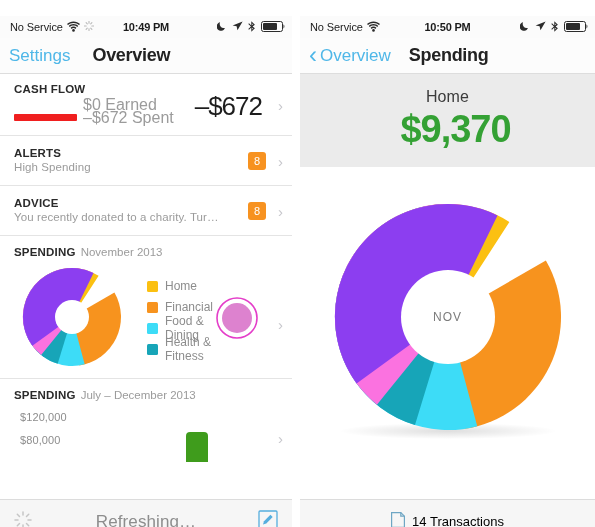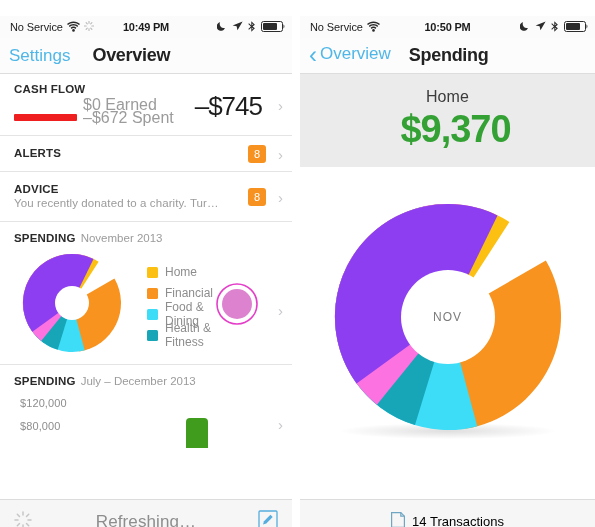--- a/index.html
+++ b/index.html
@@ -28,21 +28,21 @@
   .sb-right { margin-left:auto; display:flex; align-items:center; gap:5px; position:relative; z-index:2; }
   .ic { display:block; }
 
   
   .navbar {
     position: relative; height: 36px; background:#fcfcfc;
     border-bottom: 1px solid #dddddd;
     display:flex; align-items:center;
   }
   .nav-left {
-    display:flex; align-items:flex-start; gap:2px;
+    display:flex; align-items:center; gap:2px;
     font-size:17px; color:#4fb7e8; padding-left:9px; cursor:pointer;
   }
   .nav-left .chev { margin-right:1px; }
   .nav-title {
     font-size:18px; font-weight:bold; color:#222; letter-spacing:-0.3px;
     margin-left:22px;
   }
   .nav-title.r { margin-left:18px; }
 
   
@@ -220,27 +220,28 @@
               <div class="cf-line" style="justify-content:flex-start;">
                 <span class="cf-bar earned"></span>
                 <span class="cf-lbl" style="margin-left:63px;">$0 Earned</span>
               </div>
               <div class="cf-line">
                 <span class="cf-bar spent"></span>
                 <span class="cf-lbl">–$672 Spent</span>
               </div>
             </div>
           </div>
-          <div class="cf-amt">–$745</div>
+          <div class="cf-amt">–$672</div>
         </div>
         <span class="chevron-r">›</span>
       </div>
 
       <div class="row" style="padding-top:11px;padding-bottom:12px;">
         <div class="row-k">ALERTS</div>
+        <div class="row-sub">High Spending</div>
         <span class="badge">8</span>
         <span class="chevron-r">›</span>
       </div>
 
       <div class="row" style="padding-top:11px;padding-bottom:12px;">
         <div class="row-k">ADVICE</div>
         <div class="row-sub">You recently donated to a charity. Tur…</div>
         <span class="badge">8</span>
         <span class="chevron-r">›</span>
       </div>

